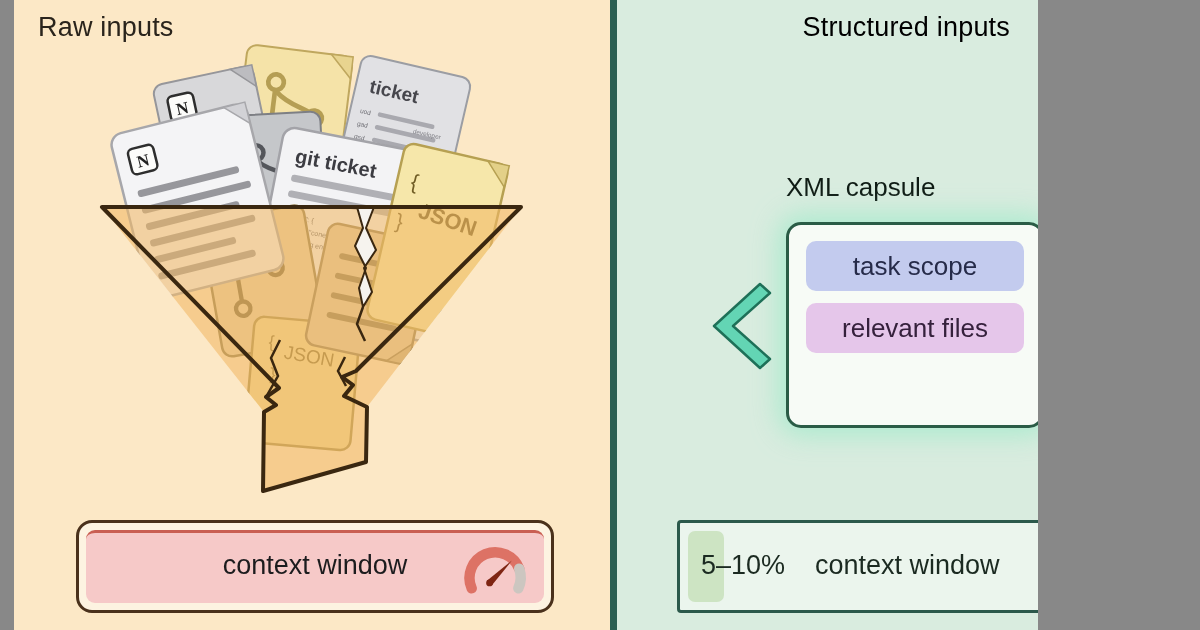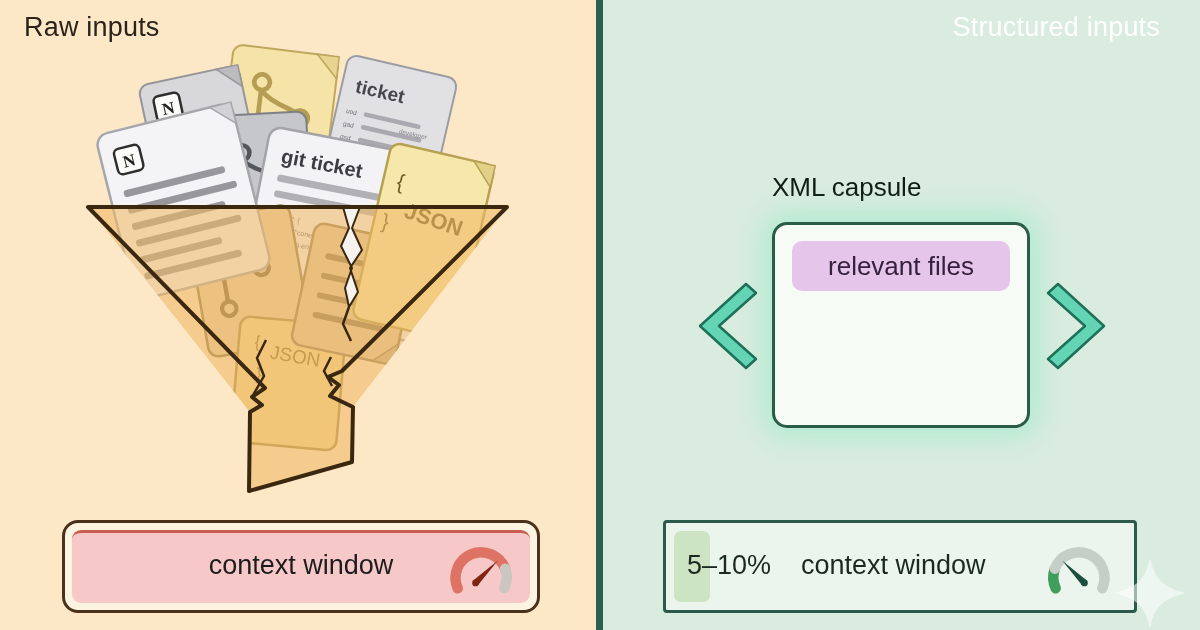--- a/index.html
+++ b/index.html
@@ -1,26 +1,27 @@
 <!DOCTYPE html>
 <html><head>
 <meta charset="utf-8">
 <style>
   html,body{margin:0;padding:0;background:#888;}
   .canvas{
-    position:relative;width:1200px;height:630px;overflow:hidden;
+    position:relative;width:1024px;height:630px;overflow:hidden;
     font-family:"Liberation Sans","DejaVu Sans",sans-serif;
+    margin-left:14px;
   }
   .abs{position:absolute;}
   .half-left{left:0;top:0;width:600px;height:630px;background:#fce8c6;}
   .half-right{left:600px;top:0;width:600px;height:630px;background:#d9ecdf;}
   .divider{left:596px;top:0;width:7px;height:630px;background:#2b5f52;}
   .title{font-size:27px;color:#2a241c;letter-spacing:.2px;}
   .title-left{left:24px;top:12px;}
-  .title-right{right:40px;top:12px;color:#ffffff;}
+  .title-right{right:28px;top:12px;color:#000000;}
   .illus{left:0;top:0;}
   svg{font-family:inherit;}
   svg text{user-select:none;}
 
   
   .card-left{left:62px;top:520px;width:478px;height:93px;box-sizing:border-box;
     border:3px solid #4a311b;border-radius:16px;background:#fdf3e1;}
   .card-left-fill{left:7px;right:7px;top:7px;bottom:7px;background:#f6c9c8;
     border-radius:9px;border-top:3px solid #c95f53;box-sizing:border-box;}
   .card-label{left:0;right:0;top:50%;transform:translateY(-54%);text-align:center;
@@ -208,20 +209,23 @@
     <svg class="abs gauge" style="right:16px;" width="80" height="59" viewBox="0 0 84 62">
       <path d="M17.5,53.4 A27,27 0 1 1 67.4,32.8" fill="none" stroke="#dd7265" stroke-width="11" stroke-linecap="round"></path>
       <path d="M67.4,32.8 A27,27 0 0 1 66.5,53.4" fill="none" stroke="#ccc6c0" stroke-width="11" stroke-linecap="round"></path>
       <polygon points="59.7,24.3 38.8,50.2 33.8,45.2" fill="#7e2513"></polygon>
       <circle cx="36.3" cy="47.7" r="3.6" fill="#7e2513"></circle>
     </svg>
   </div>
 
   <div class="abs capsule-label">XML capsule</div>
   <div class="abs capsule">
+    <div class="pill pill-task">
+      <span>task scope</span>
+    </div>
     <div class="pill pill-files">
       <span>relevant files</span>
     </div>
   </div>
 
   <svg class="abs" style="left:690px;top:281px;" width="70" height="90" viewBox="0 0 70 90">
     <polygon points="56,3 10,45 56,87 66,78 29,45 66,12" fill="#63d5b4" stroke="#1e7058" stroke-width="2.5" stroke-linejoin="round"></polygon>
   </svg>
   <svg class="abs" style="left:1044px;top:281px;" width="70" height="90" viewBox="0 0 70 90">
     <polygon points="14,3 60,45 14,87 4,78 41,45 4,12" fill="#63d5b4" stroke="#1e7058" stroke-width="2.5" stroke-linejoin="round"></polygon>

